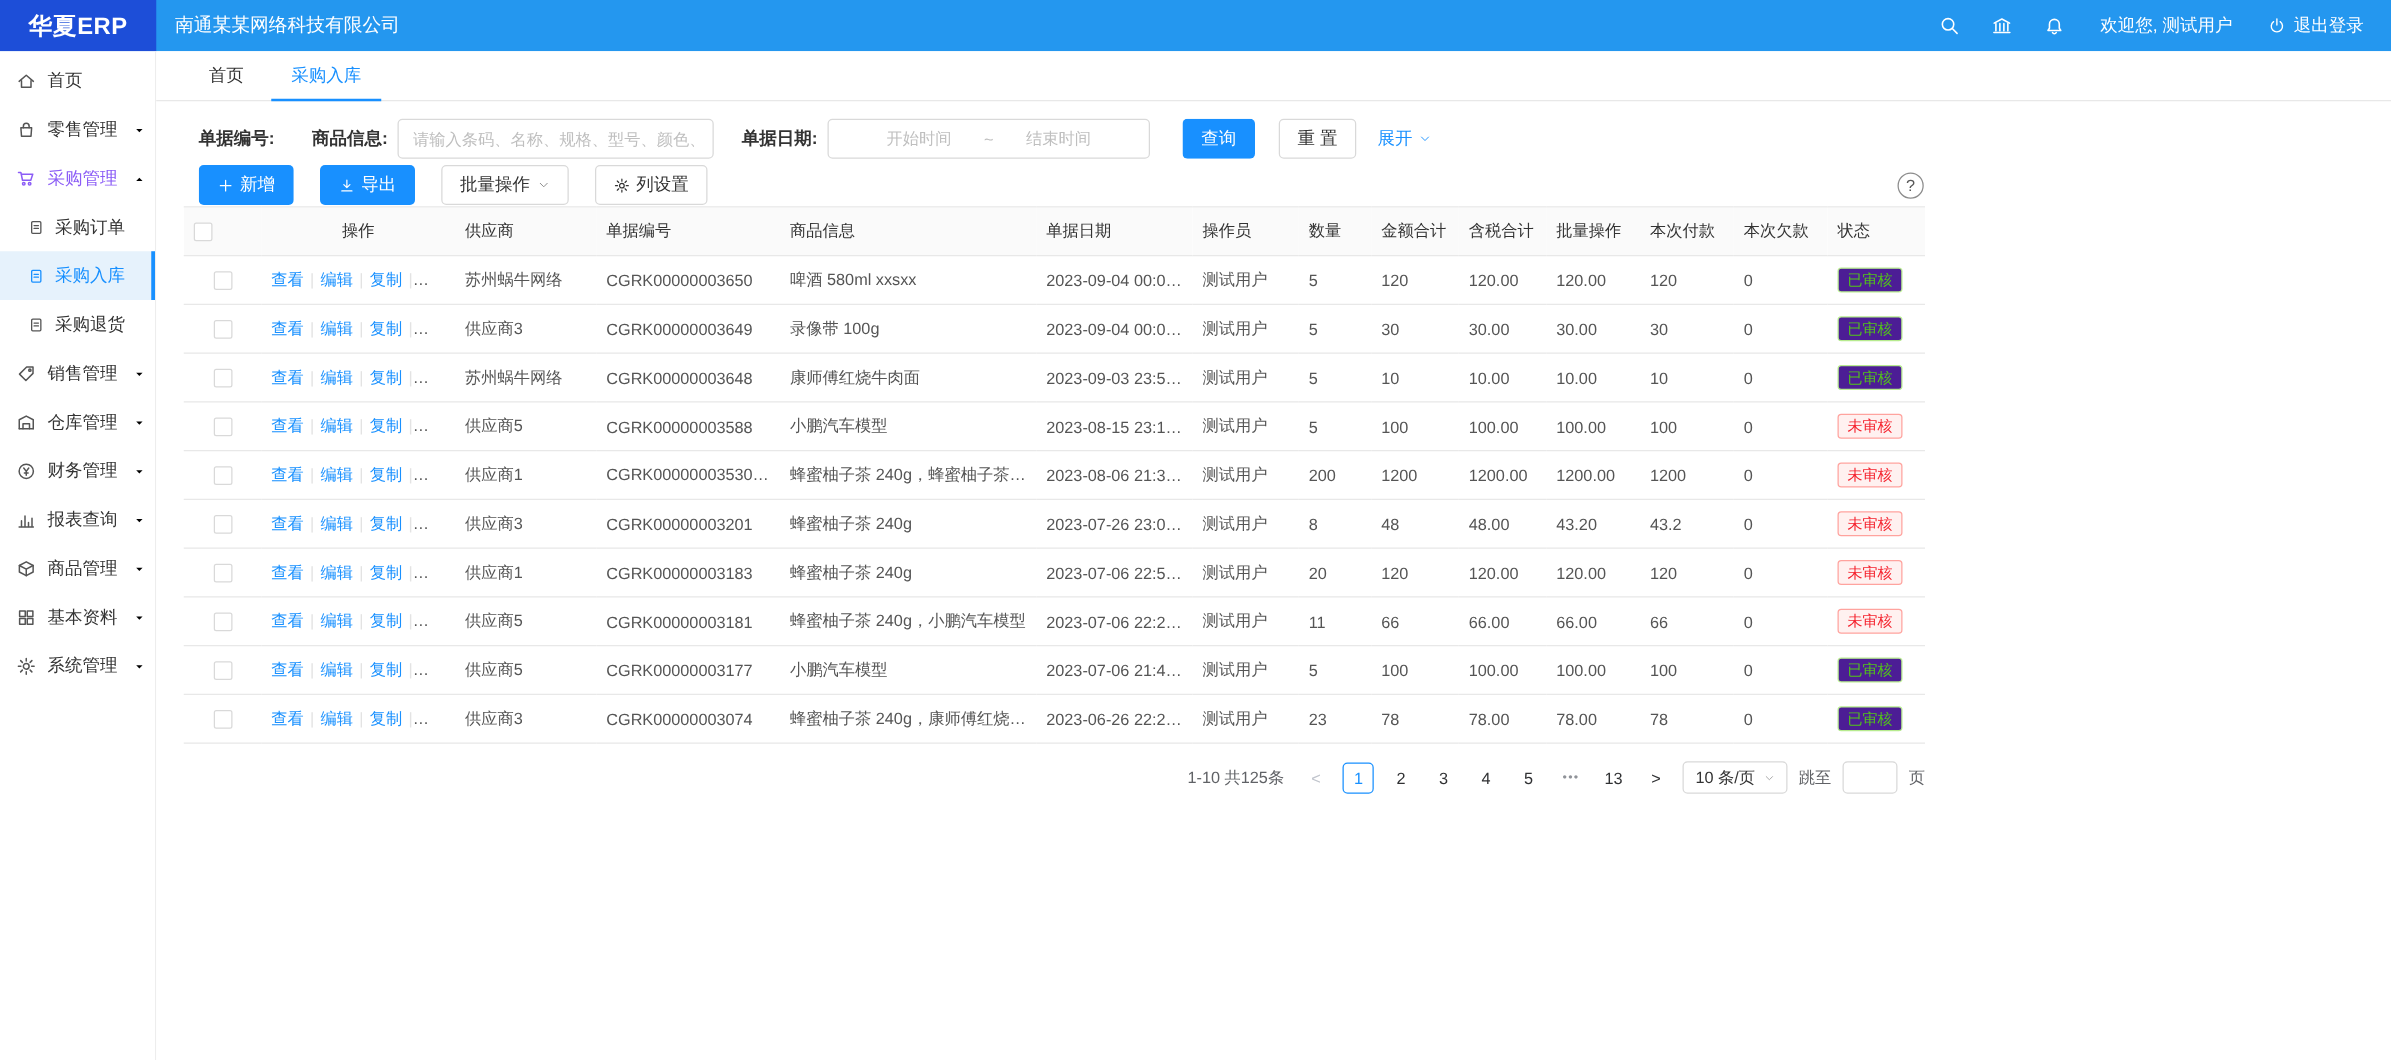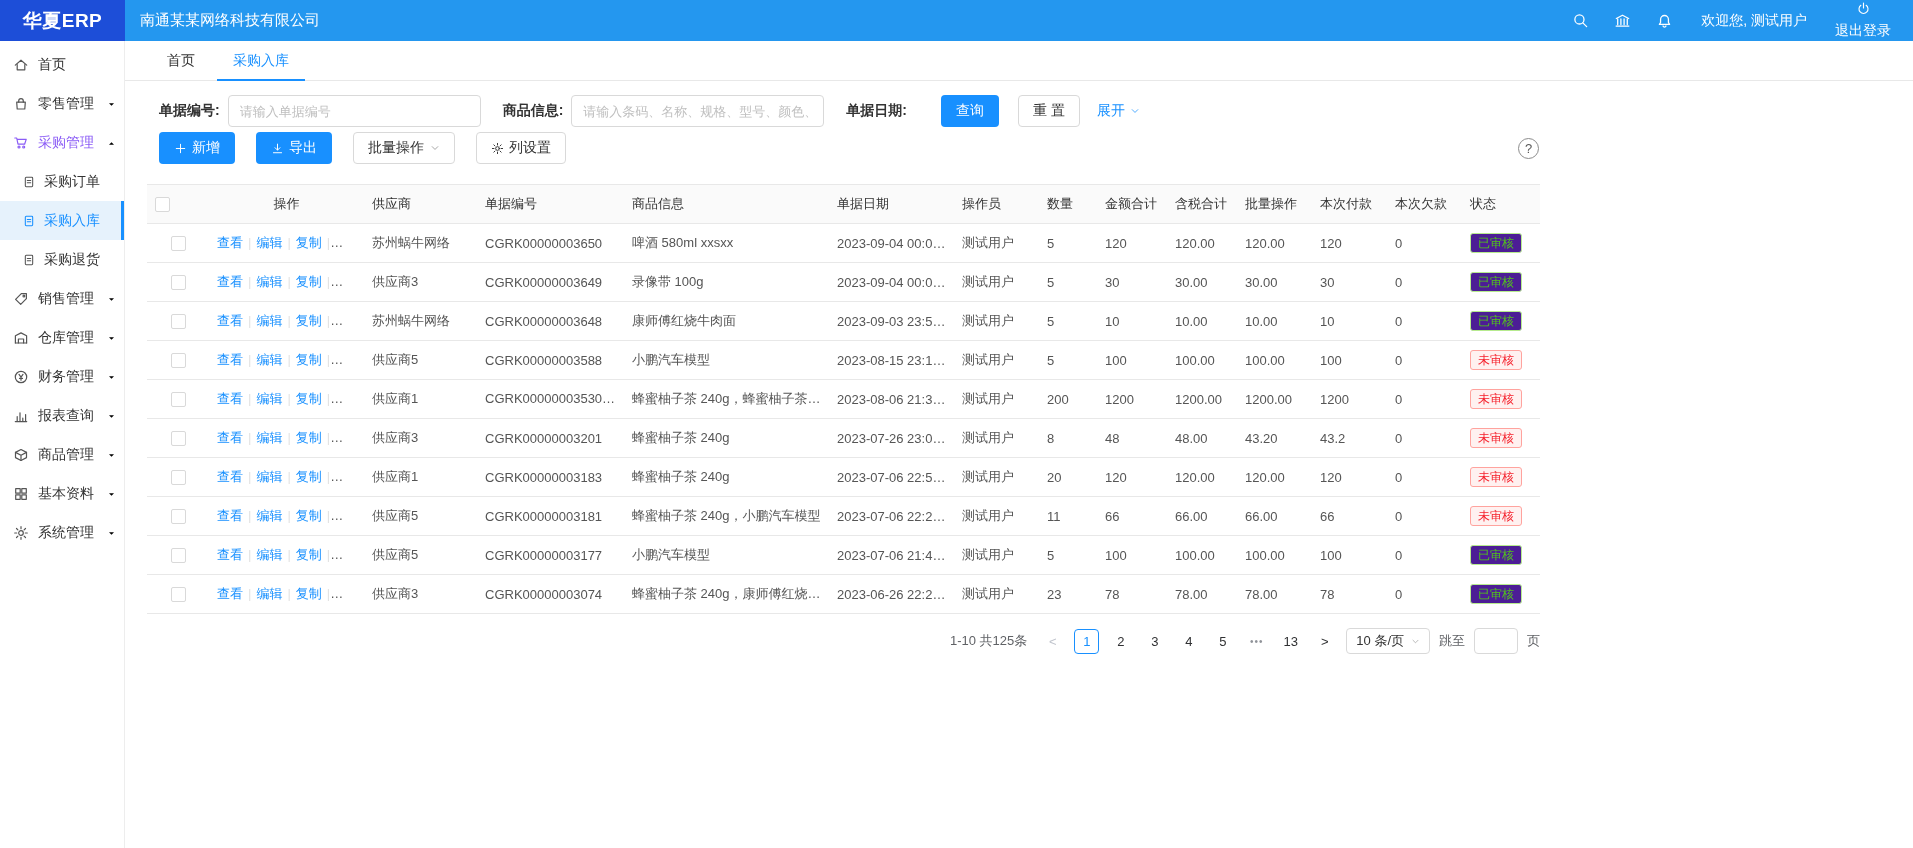--- a/index.html
+++ b/index.html
@@ -14,21 +14,21 @@
 
   
   .topbar { height: 41px; background: #2497ef; display: flex; align-items: center; color: #fff; }
   .logo { width: 125px; height: 41px; background: #1d4ed8; display: flex; align-items: center; justify-content: center;
           font-size: 19px; font-weight: bold; letter-spacing: .5px; cursor: pointer; flex-shrink: 0; }
   .company { margin-left: 15px; font-size: 15px; }
   .topbar-right { margin-left: auto; display: flex; align-items: center; padding-right: 22px; }
   .tb-icon { margin-left: 25px; cursor: pointer; }
   .tb-icon svg { width: 17px; height: 17px; }
   .welcome { margin-left: 28px; font-size: 14px; }
-  .logout { margin-left: 28px; display: inline-flex; align-items: center; gap: 6px; cursor: pointer; flex-direction: column; }
+  .logout { margin-left: 28px; display: inline-flex; align-items: center; gap: 6px; cursor: pointer; }
   .logout .icn svg { width: 15px; height: 15px; }
 
   
   .body-row { display: flex; height: 807px; }
   .sidebar { width: 125px; flex-shrink: 0; background: #fff; border-right: 1px solid #ededed; padding-top: 4px; }
   .menu-item { height: 39px; display: flex; align-items: center; padding: 0 8px 0 13px; cursor: pointer; color: #333; }
   .menu-item .icn { margin-right: 9px; color: #555; }
   .menu-item.active, .menu-item.active .icn { color: #8b5cf6; }
   .menu-label { font-size: 14px; white-space: nowrap; }
   .menu-arrow { margin-left: auto; color: #888; }
@@ -73,21 +73,21 @@
   .expand-link .icn svg { width: 10px; height: 10px; }
 
   
   .toolbar-row { display: flex; align-items: center; margin-top: 5px; padding-left: 12px; }
   .toolbar-row .btn { margin-right: 21px; }
   .help-circle { margin-left: auto; margin-right: 26px; width: 21px; height: 21px; border: 1px solid #8c8c8c;
                  border-radius: 50%; display: flex; align-items: center; justify-content: center;
                  font-size: 13px; color: #595959; cursor: pointer; }
 
   
-  .data-table { border-collapse: collapse; table-layout: fixed; width: 1393px; margin-top: 20px; font-size: 13px; }
+  .data-table { border-collapse: collapse; table-layout: fixed; width: 1393px; margin-top: 1px; font-size: 13px; }
   .data-table th { background: #fafafa; border-top: 1px solid #e8e8e8; font-weight: 500; color: #333; text-align: left; }
   .data-table th, .data-table td { border-bottom: 1px solid #e8e8e8; height: 39px; padding: 0 8px;
                                    overflow: hidden; white-space: nowrap; text-overflow: ellipsis; }
   .data-table td { color: #555; }
   .th-center { text-align: center !important; }
   .cb-cell { text-align: center; }
   .checkbox { display: inline-block; width: 15px; height: 15px; border: 1px solid #d9d9d9; border-radius: 2px;
               background: #fff; vertical-align: middle; cursor: pointer; }
   .action-link { color: #1890ff; cursor: pointer; }
   .action-sep { color: #e3e3e3; margin: 0 5px; }
@@ -308,28 +308,32 @@
     <div class="tabbar" id="tabbar">
         <div class="tab">首页</div>
         <div class="tab active">采购入库</div>
       </div>
 
     <div class="content">
 
       <div class="filter-row">
         <div class="f-group">
           <span class="f-label">单据编号:</span>
-          <input class="f-input" placeholder="请输入单据编号" style="">
         </div>
         <div class="f-group">
           <span class="f-label">商品信息:</span>
           <input class="f-input" placeholder="请输入条码、名称、规格、型号、颜色、扩展..." style="">
         </div>
         <div class="f-group">
           <span class="f-label">单据日期:</span>
+          <div class="date-range">
+            <span class="ph">开始时间</span>
+            <span class="ph">~</span>
+            <span class="ph">结束时间</span>
+          </div>
         </div>
         <button class="btn btn-primary btn-search">查询</button>
         <button class="btn btn-default btn-reset">重置</button>
         <span class="expand-link">
           <span>展开</span>
           <span class="icn">
               <svg viewBox="0 0 16 16">
                 <path d="M3.5 5.8 8 10.3l4.5-4.5"></path>
               </svg>
             </span>

